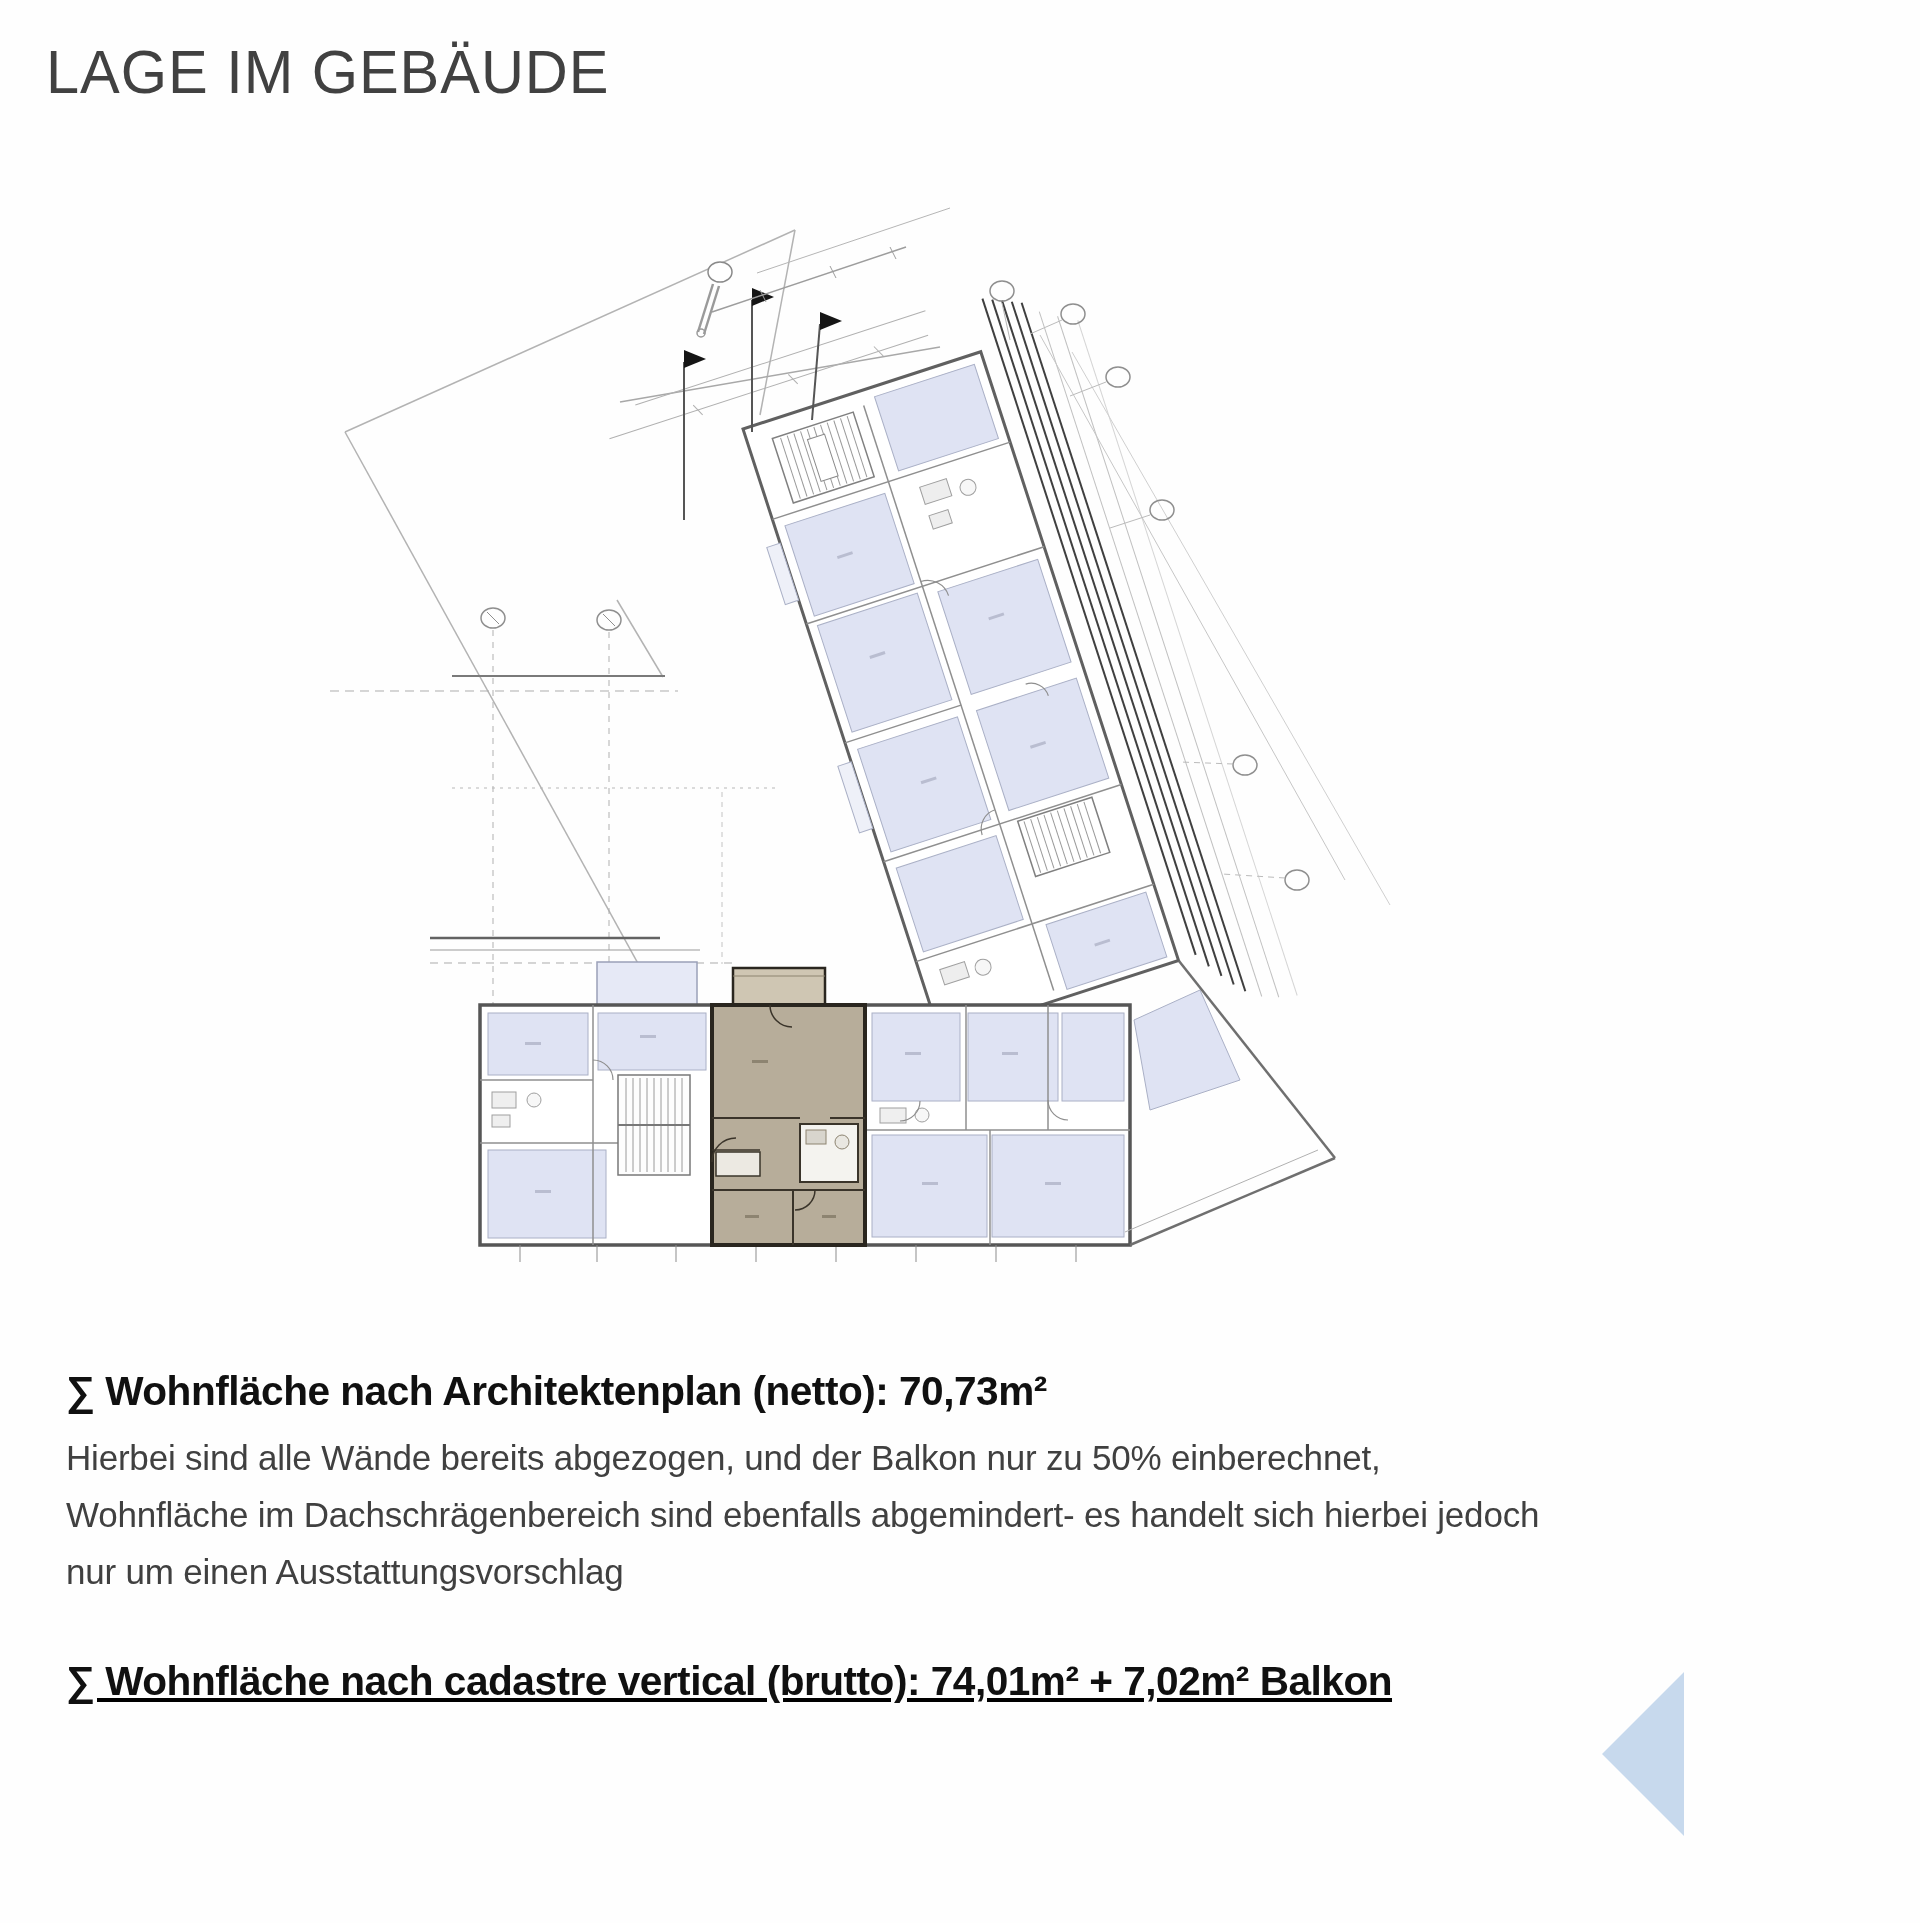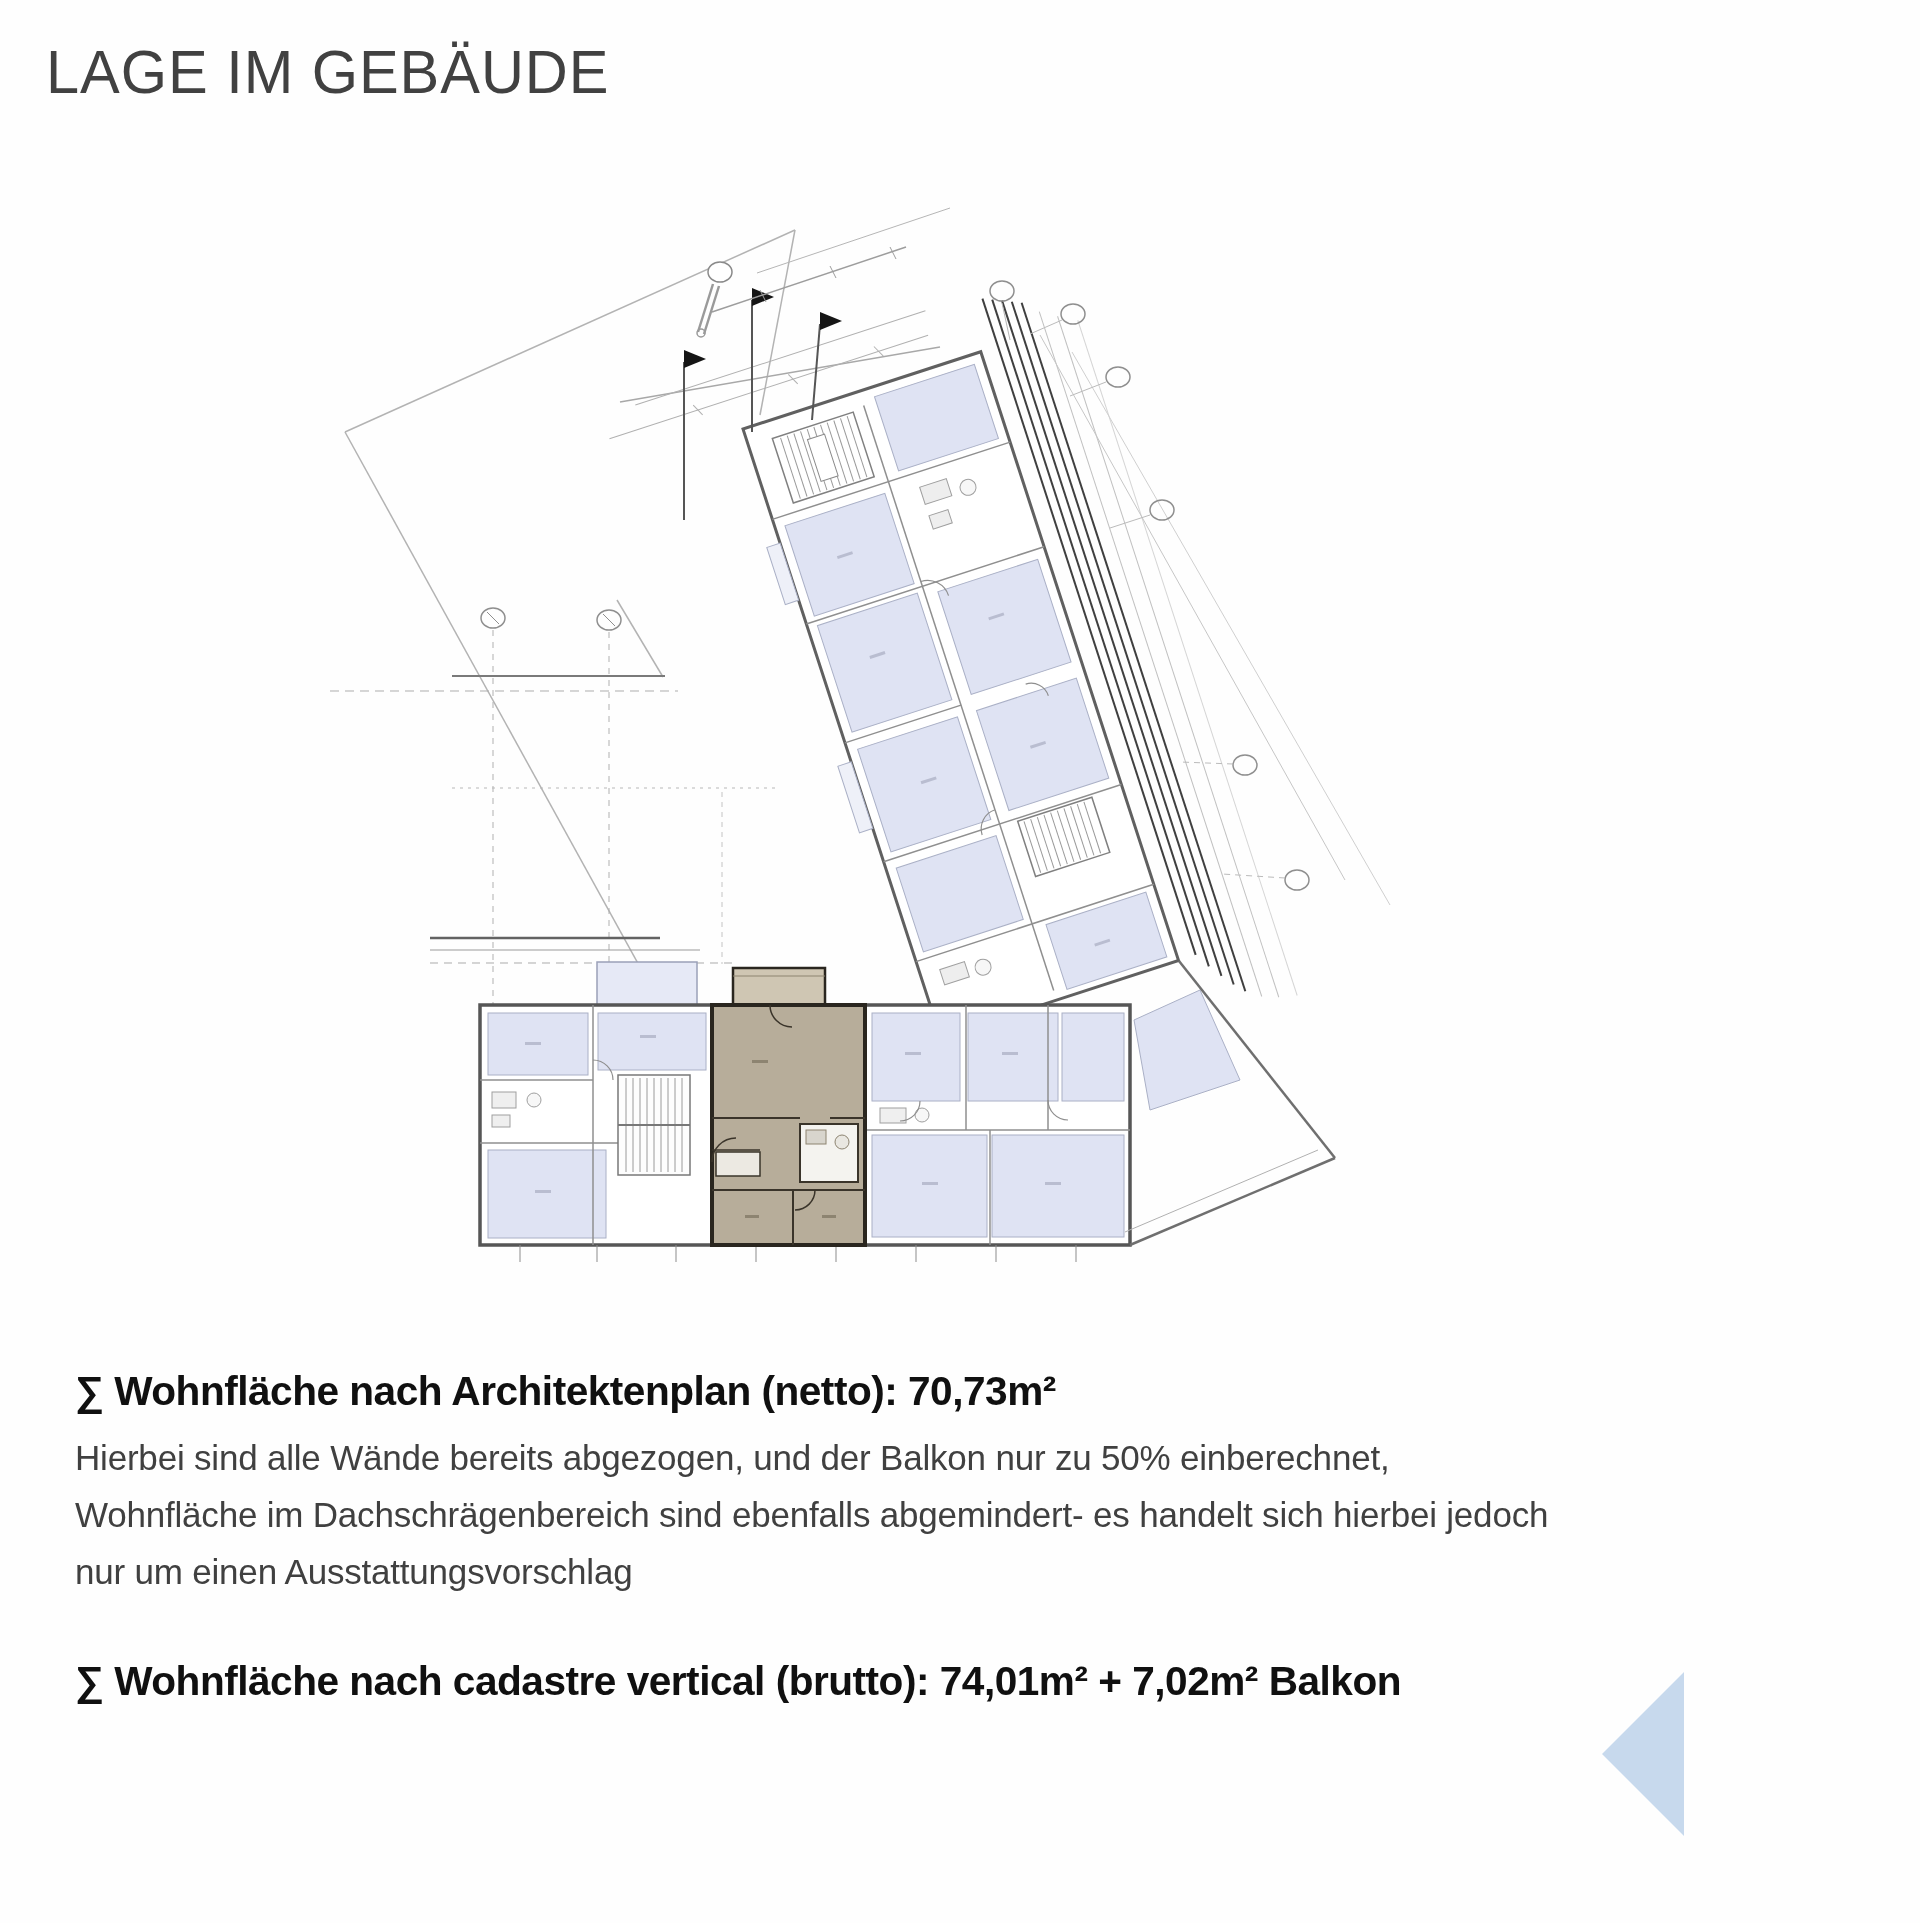--- a/index.html
+++ b/index.html
@@ -3,23 +3,23 @@
 <meta charset="utf-8">
 <style>
   html,body{margin:0;padding:0;}
   body{width:1920px;height:1923px;overflow:hidden;background:#fefefe;
        font-family:"Liberation Sans",sans-serif;}
   .sheet{position:relative;width:1684px;height:1923px;background:#fefefe;overflow:hidden;}
   .page-title{position:absolute;left:46px;top:36px;margin:0;
       font-size:62px;font-weight:300;color:#414141;letter-spacing:1px;
       transform:scaleX(.96);transform-origin:left top;white-space:nowrap;}
   .plan-svg{position:absolute;left:0;top:0;width:1920px;height:1310px;}
-  .summary{position:absolute;left:75px;width:1800px;}
+  .summary{position:absolute;left:66px;width:1800px;}
   .summary.net{top:1368px;}
-  .summary.gross{top:1658px;}
+  .summary.gross{top:1658px;text-decoration:underline;}
   .area-heading{margin:0;font-size:41px;font-weight:700;color:#101010;
       letter-spacing:-.5px;white-space:nowrap;transform:scaleX(.99);transform-origin:left top;}
   .area-notes{margin:14px 0 0 0;font-size:35px;line-height:57px;color:#404040;
       letter-spacing:-.2px;}
   .area-notes span{display:block;white-space:nowrap;}
   .watermark{position:absolute;left:1594px;top:1596px;width:316px;height:316px;}
 </style>
 </head>
 <body>
 

